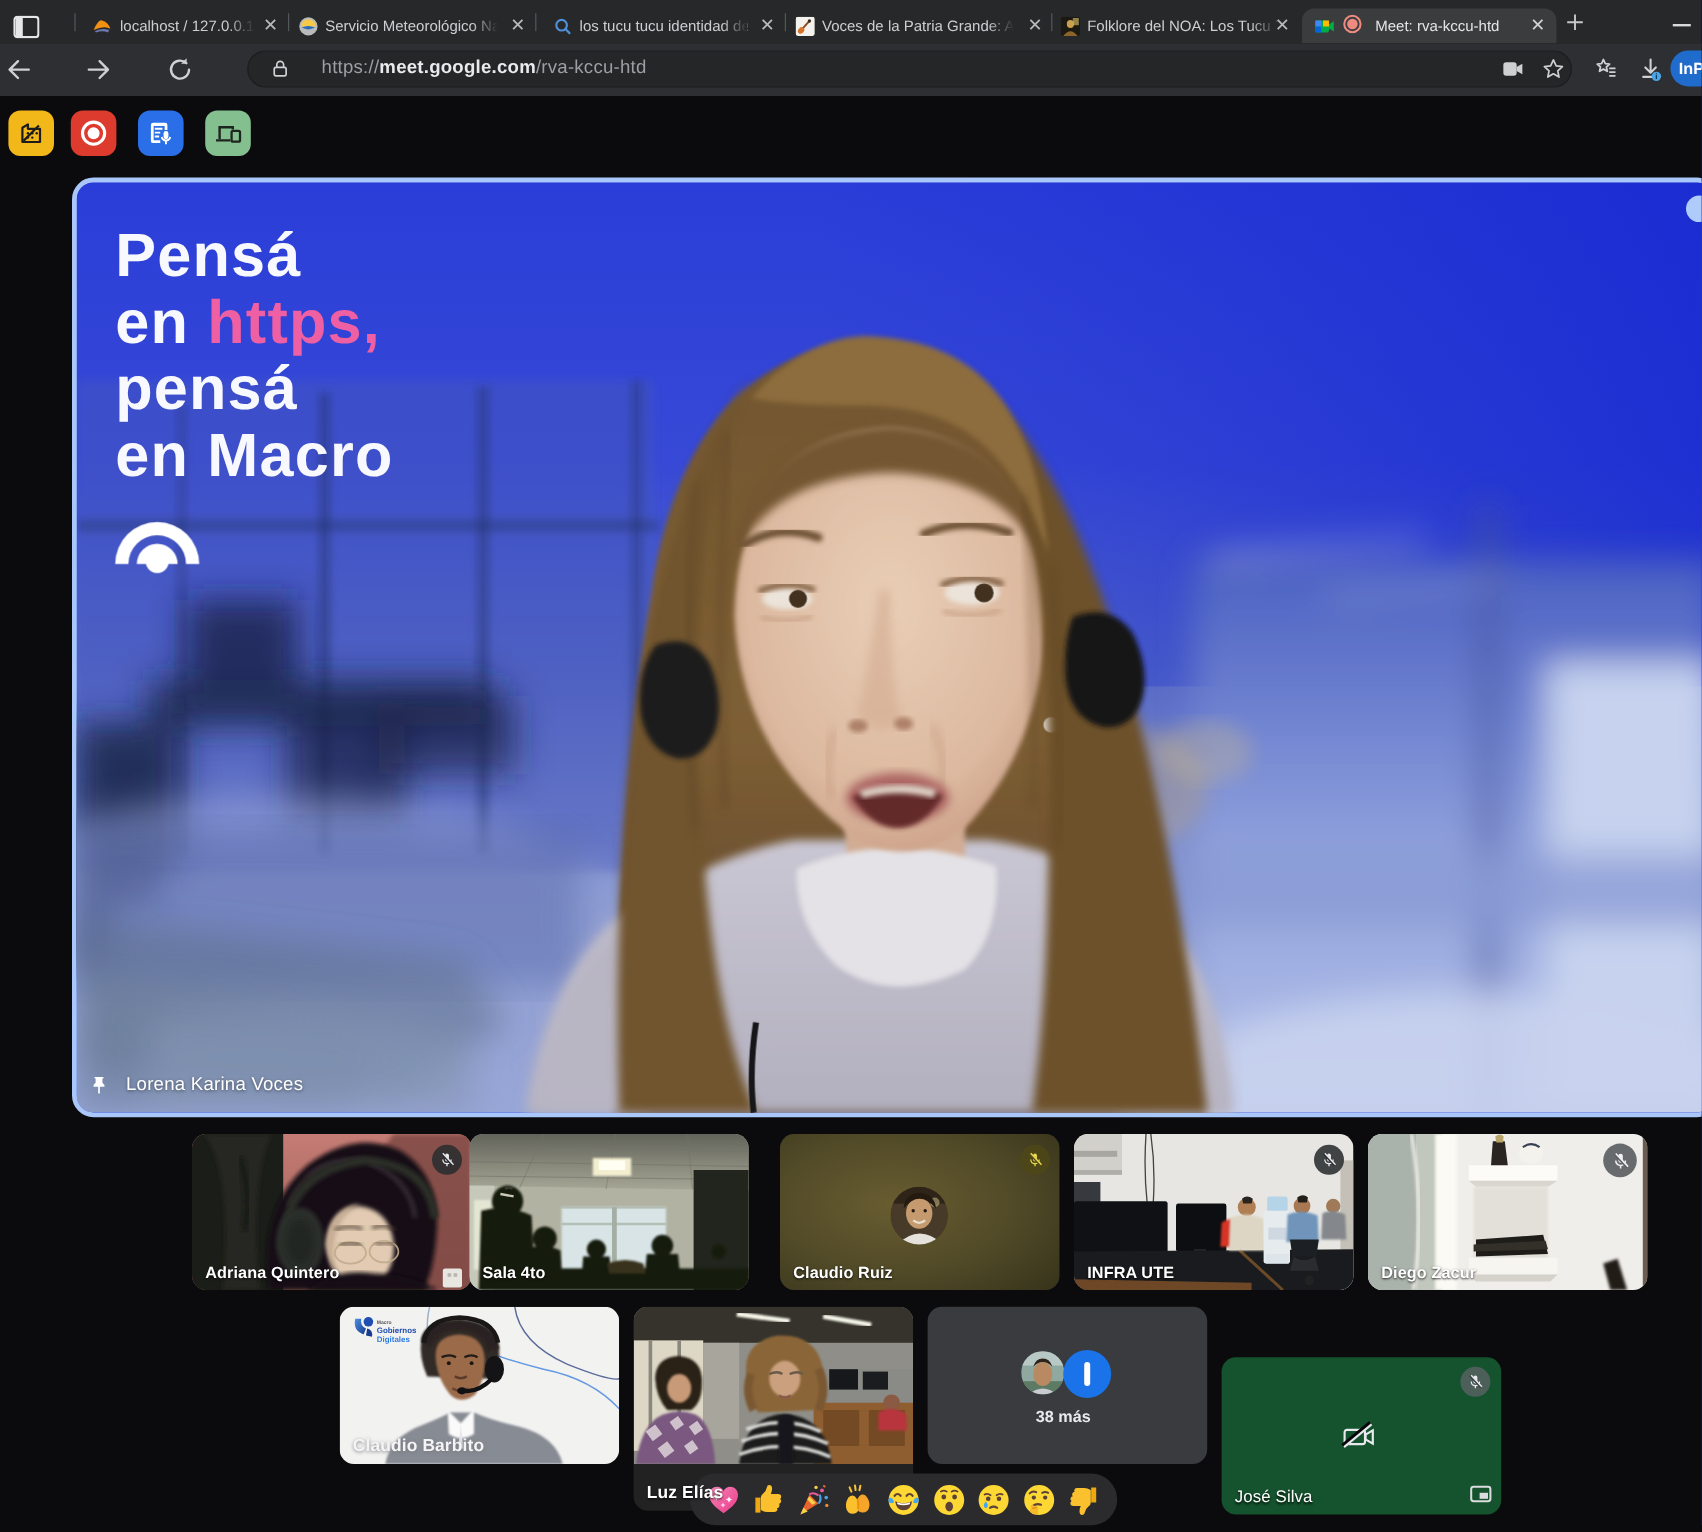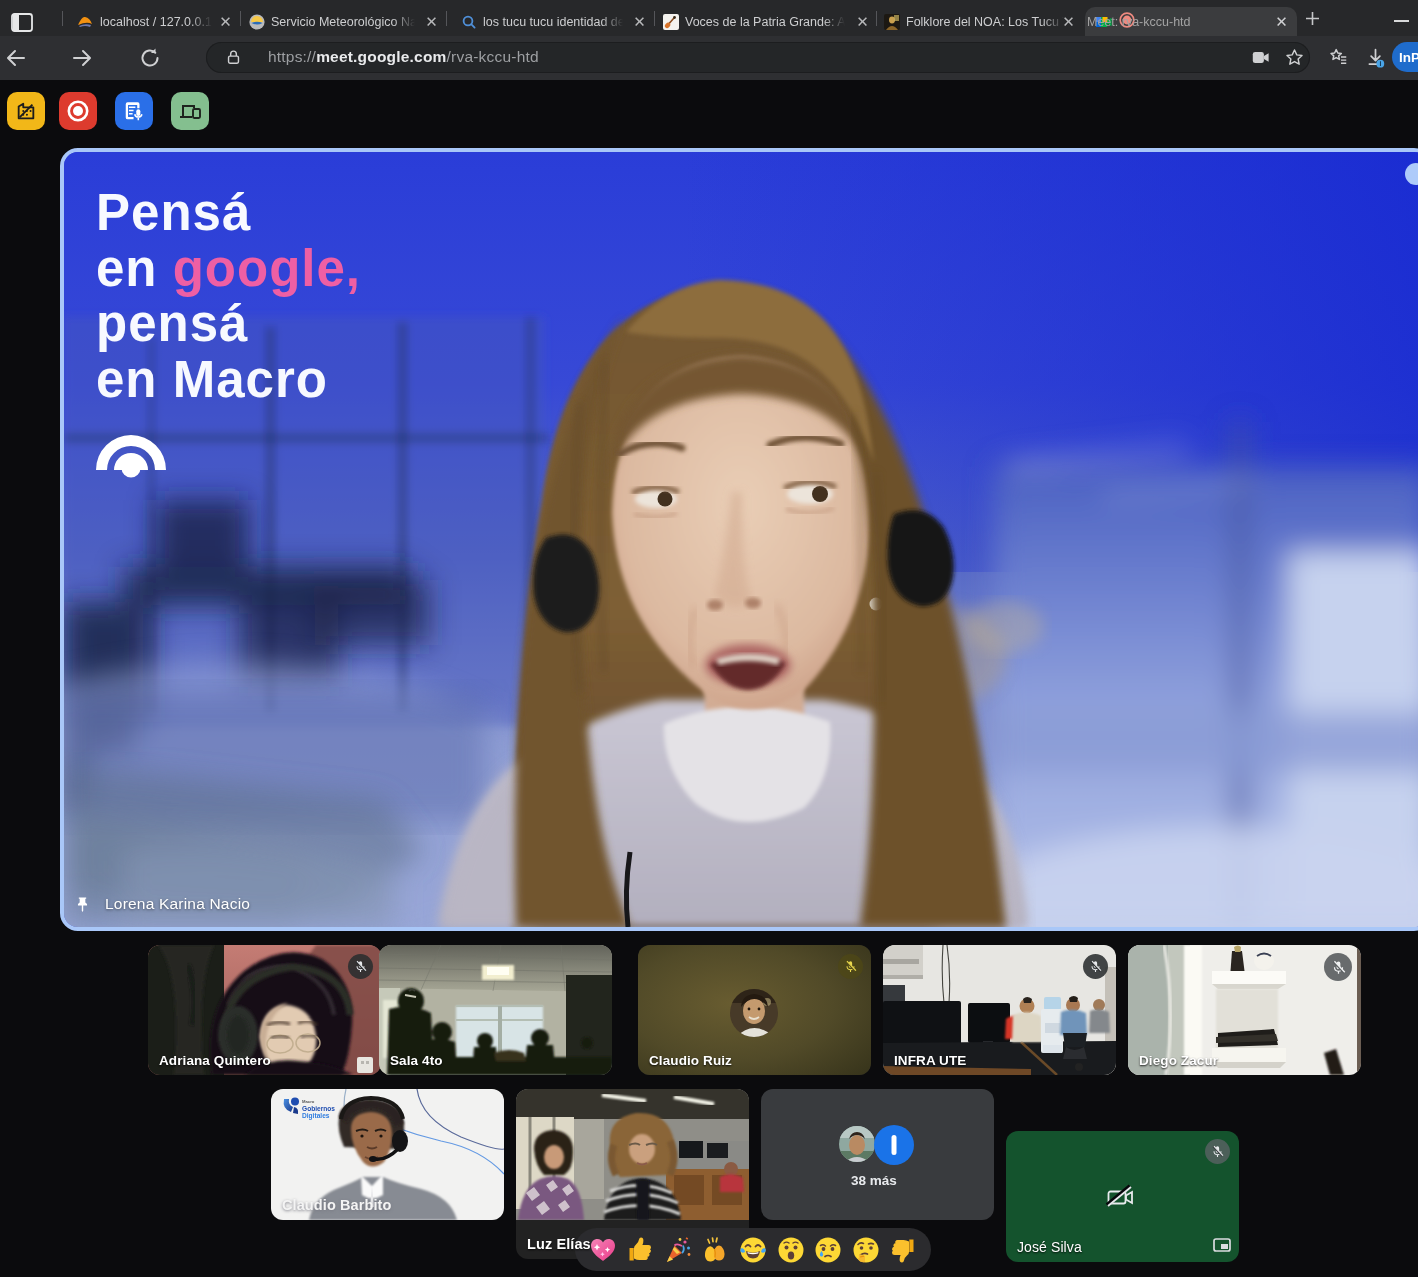--- a/index.html
+++ b/index.html
@@ -7,21 +7,21 @@
 #toolbar{position:absolute;left:0;top:36px;width:1418px;height:44px;background:#2e2f32;padding-left:42px;}
 .tabtitle{position:absolute;top:15px;height:16px;font-size:12.5px;color:#cdced0;white-space:nowrap;overflow:hidden;}
 .fade:after{content:"";position:absolute;right:0;top:0;bottom:0;width:22px;background:linear-gradient(90deg,rgba(39,40,42,0),#27282a);}
 .tabx{position:absolute;top:15px;width:13px;height:13px;color:#b8b9bb;font-size:15px;line-height:13px;text-align:center;}
 .tabsep{position:absolute;top:11px;width:1px;height:15px;background:#55565a;}
 .favi{position:absolute;top:14px;width:16px;height:16px;}
 #activetab{position:absolute;left:1085px;top:7px;width:212px;height:29px;background:#3b3c3e;border-radius:10px 10px 0 0;}
 .extbtn{position:absolute;top:92px;width:38px;height:38px;border-radius:10px;display:flex;align-items:center;justify-content:center;}
 #video{position:absolute;left:60px;top:148px;width:1372px;height:783px;border:4px solid #a9c7f8;border-radius:18px;overflow:hidden;box-sizing:border-box;background:#3447d8;}
 .vlabel{position:absolute;left:74px;top:893px;height:22px;display:flex;align-items:center;color:#fff;font-size:15.5px;font-weight:500;text-shadow:0 1px 3px rgba(0,0,0,.5);letter-spacing:.2px;}
-.tile{position:absolute;width:233px;height:130px;border-radius:12px;overflow:hidden;background:#222;}
+.tile{position:absolute;width:233px;height:130px;border-radius:12px;overflow:hidden;background:#222;margin-left:12px;}
 .nm{position:absolute;left:11px;bottom:7px;color:#fff;font-size:13.5px;font-weight:700;text-shadow:0 1px 2px rgba(0,0,0,.85);letter-spacing:.1px;z-index:5;}
 .mic{position:absolute;top:9px;right:8px;width:25px;height:25px;border-radius:50%;display:flex;align-items:center;justify-content:center;z-index:5;}
 #emojibar{position:absolute;left:575px;top:1228px;width:356px;height:43px;border-radius:21.5px;background:#2b2b2e;display:flex;align-items:center;justify-content:space-around;padding:0 9px;box-sizing:border-box;}
 .tile svg.bgsvg{position:absolute;left:0;top:0;}
 </style></head>
 <body>
 
 <div id="tabbar">
 <svg class="abs" style="left:11px;top:13px" width="22" height="19" viewBox="0 0 22 19">
       <rect x="1" y="1" width="20" height="17" rx="2.5" fill="none" stroke="#e6e7e8" stroke-width="1.8"></rect>
@@ -78,21 +78,21 @@
       <rect x="0" y="3" width="11.5" height="10" rx="1.5" fill="#00ac47"></rect>
       <path d="M0 3 h5 v5 h-5z" fill="#4285f4" rx="1"></path>
       <path d="M6.5 3 h5 v5 h-5z" fill="#ffba00"></path>
       <path d="M0 8 h5 v5 h-5z" fill="#0066da"></path>
       <path d="M11.5 6.5 L15.5 3.8 v8.4 L11.5 9.5z" fill="#00ac47"></path>
     </svg>
 <svg class="abs" style="left:1119px;top:12px;z-index:3" width="16" height="16" viewBox="0 0 16 16">
       <circle cx="8" cy="8" r="6.8" fill="none" stroke="#ee8a80" stroke-width="1.7"></circle>
       <circle cx="8" cy="8" r="4.4" fill="#ee8a80"></circle>
     </svg>
-<div class="tabtitle" style="left:1087px;color:#a3a3a3;z-index:3">Meet: rva-kccu-htd</div>
+<div class="tabtitle" style="left:1146px;color:#e5e5e5;z-index:3">Meet: rva-kccu-htd</div>
 <div class="tabx" style="left:1275px;color:#d0d1d3;z-index:3">✕</div>
 
 <svg class="abs" style="left:1305px;top:11px" width="15" height="15" viewBox="0 0 15 15">
       <path d="M7.5 1 V14 M1 7.5 H14" stroke="#c6c7c9" stroke-width="1.6"></path>
     </svg>
 <div class="abs" style="left:1394px;top:20px;width:15px;height:2px;background:#d8d9da"></div>
 </div>
 
 <div id="toolbar">
 <svg class="abs" style="left:4px;top:10px" width="24" height="24" viewBox="0 0 24 24">
@@ -296,32 +296,32 @@
 
 <path d="M482 386 Q512 374 528 402 Q540 432 532 458 Q522 482 500 480 Q476 474 470 444 Q466 408 482 386z" fill="#1b1b1d" filter="url(#b2)"></path>
 <path d="M830 362 Q862 350 880 376 Q894 404 888 430 Q880 456 856 454 Q828 448 824 414 Q822 382 830 362z" fill="#141416" filter="url(#b2)"></path>
 
 <path d="M566 700 Q560 740 564 775" fill="none" stroke="#17171a" stroke-width="5"></path>
 </g>
 </svg>
 
 <div style="position:absolute;left:1341px;top:11px;width:22px;height:22px;border-radius:50%;background:#aecbfa"></div>
 
-<div style="position:absolute;left:32px;top:33px;font-size:51px;line-height:55.5px;font-weight:700;color:#f7f9ff;letter-spacing:1px;">Pensá<br>en <span style="color:#ee5fa4">google,</span><br>pensá<br>en Macro</div>
+<div style="position:absolute;left:32px;top:33px;font-size:51px;line-height:55.5px;font-weight:700;color:#f7f9ff;letter-spacing:1px;">Pensá<br>en <span style="color:#ee5fa4">https,</span><br>pensá<br>en Macro</div>
 <svg style="position:absolute;left:28px;top:274px" width="78" height="54" viewBox="0 0 78 54">
       <path d="M4 44 a35 35 0 0 1 70 0 h-11 a24 24 0 0 0 -48 0z" fill="#fff"></path>
       <path d="M22 44 a17 17 0 0 1 34 0 h-9.5 a7.5 7.5 0 0 0 -15 0z" fill="#fff"></path>
       <circle cx="39" cy="42" r="9.5" fill="#fff"></circle>
     </svg>
 </div>
 <div class="vlabel">
 <svg width="17" height="17" viewBox="0 0 24 24" style="margin-right:14px">
       <path d="M16 9 V4 h1.2 V2 H6.8 v2 H8 v5 l-2.4 2.4 V13.5 h5.4 v7.2 l1 1.8 1-1.8 v-7.2 h5.4 V11.4z" fill="#fff"></path>
     </svg>
-<span>Lorena Karina Nacio</span>
+<span>Lorena Karina Voces</span>
   </div>
 
 <div class="tile" style="left:148px;top:945px">
 <svg class="bgsvg" width="233" height="130" viewBox="0 0 233 130">
 <defs>
         <linearGradient id="adw" x1="0" y1="0" x2="0" y2="1">
           <stop offset="0" stop-color="#c47c74"></stop>
           <stop offset="1" stop-color="#9c5b55"></stop>
         </linearGradient>
 <filter id="ab2">

